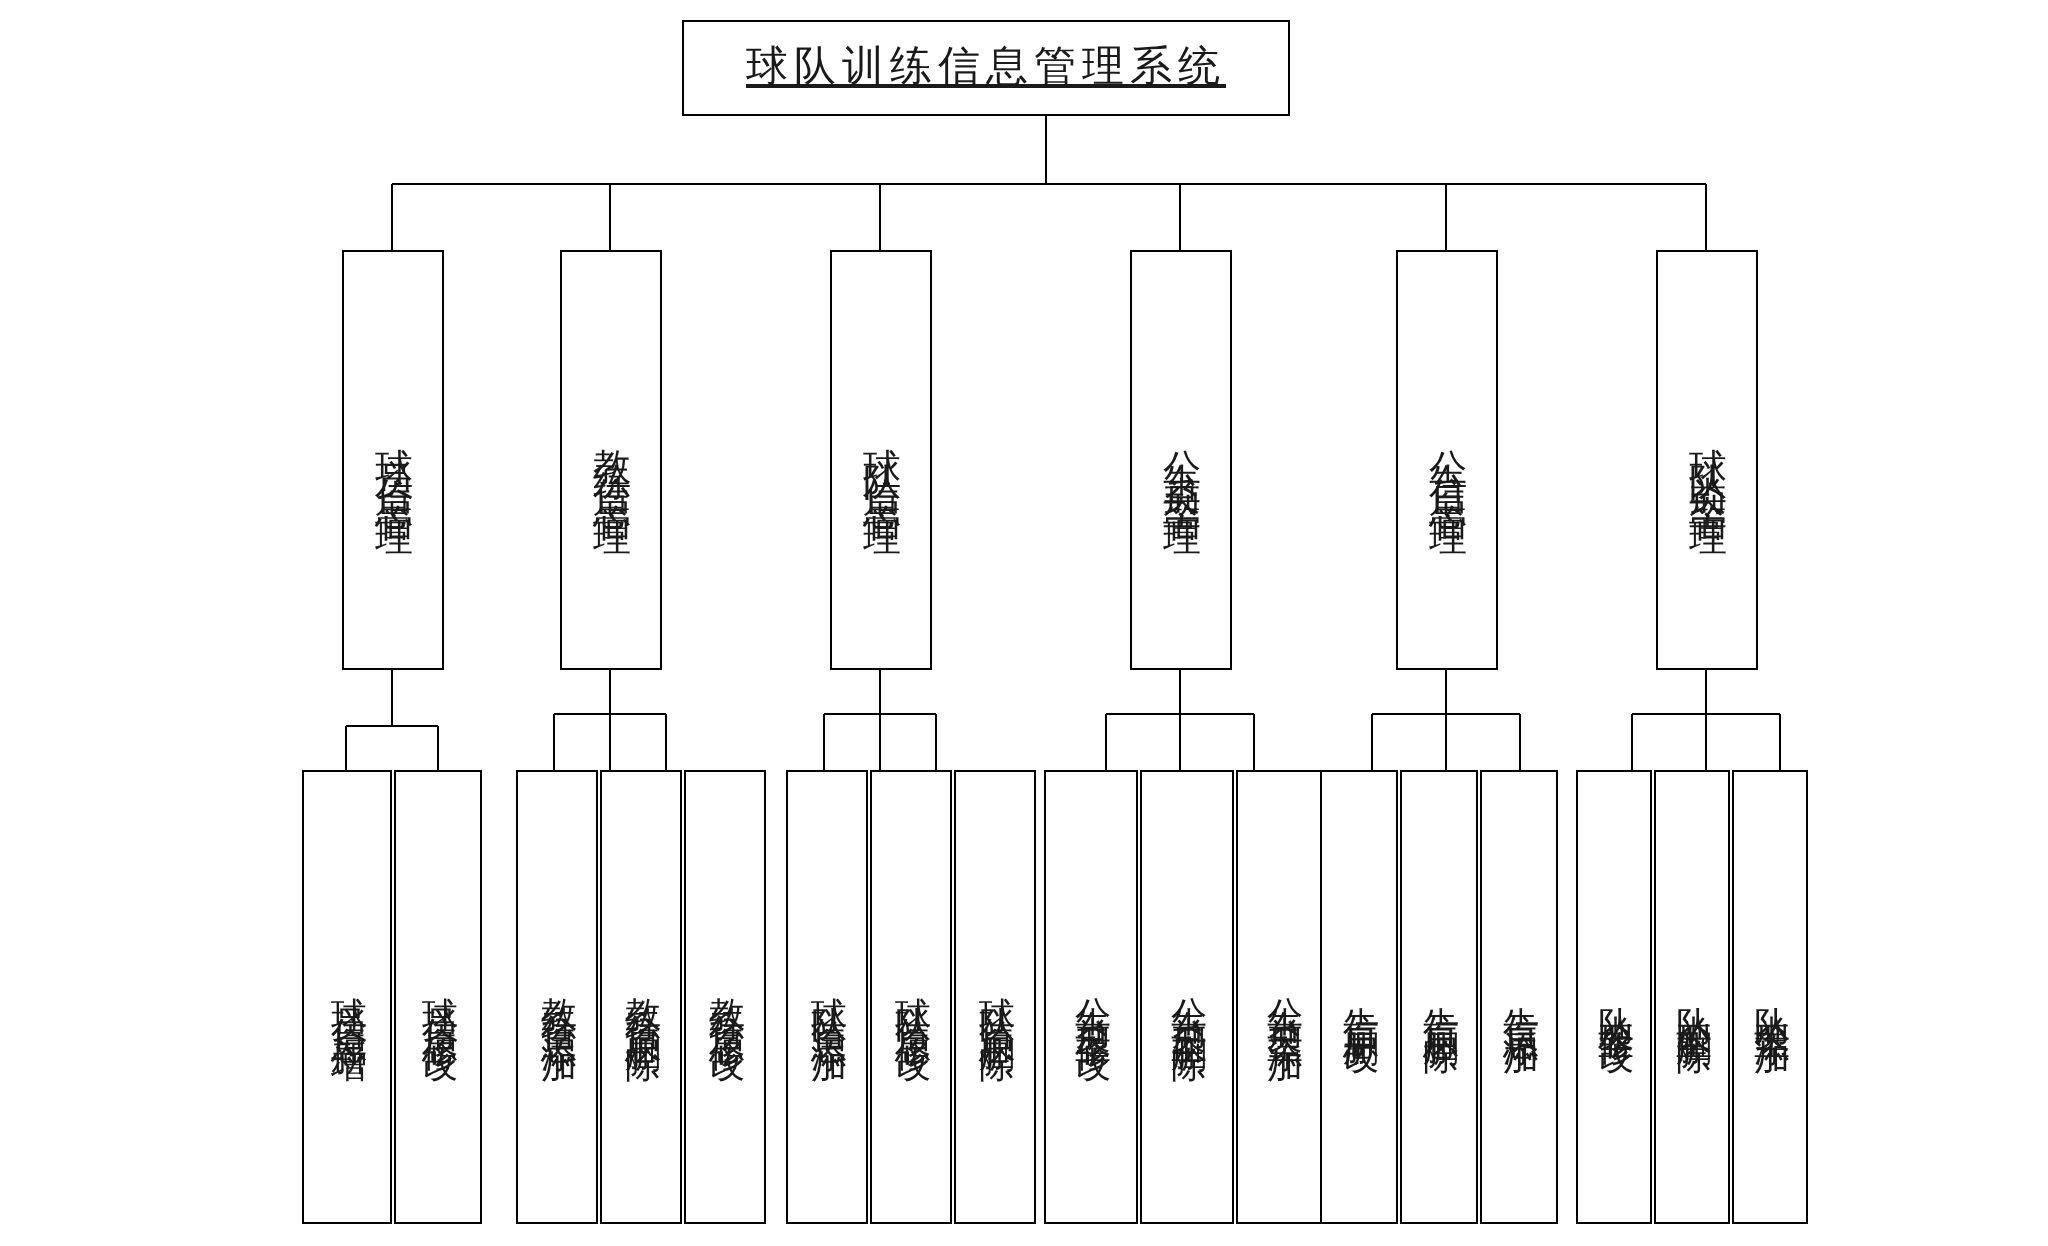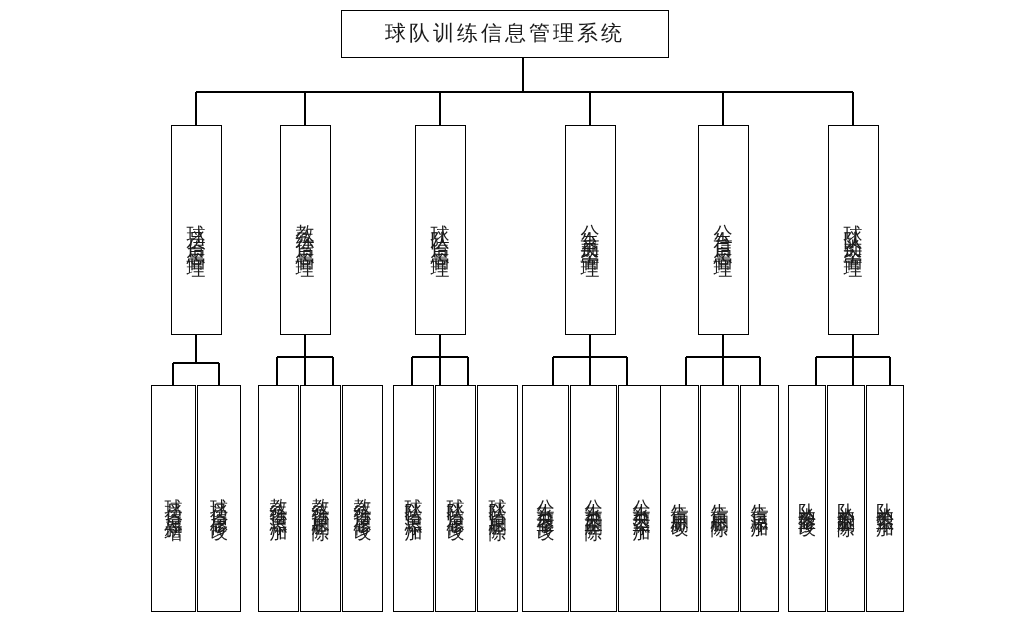--- a/index.html
+++ b/index.html
@@ -120,21 +120,21 @@
       <line x1="760" y1="357" x2="760" y2="385"></line>
 
       <line x1="853" y1="335" x2="853" y2="357"></line>
       <line x1="816" y1="357" x2="890" y2="357"></line>
       <line x1="816" y1="357" x2="816" y2="385"></line>
       <line x1="853" y1="357" x2="853" y2="385"></line>
       <line x1="890" y1="357" x2="890" y2="385"></line>
     </g>
   </svg>
 
-  <div class="node root" style="left:341px; top:10px; width:328px; height:48px;">
+  <div class="node root" style="left:341px; top:10px; width:304px; height:48px;text-decoration:underline;">
     <span class="label">球队训练信息管理系统</span>
   </div>
 
   <div class="node vert level2" style="left:171px; top:125px; width:51px; height:210px;">
     <span class="label">球员信息管理</span>
   </div>
   <div class="node vert level2" style="left:280px; top:125px; width:51px; height:210px;">
     <span class="label">教练信息管理</span>
   </div>
   <div class="node vert level2" style="left:415px; top:125px; width:51px; height:210px;">

